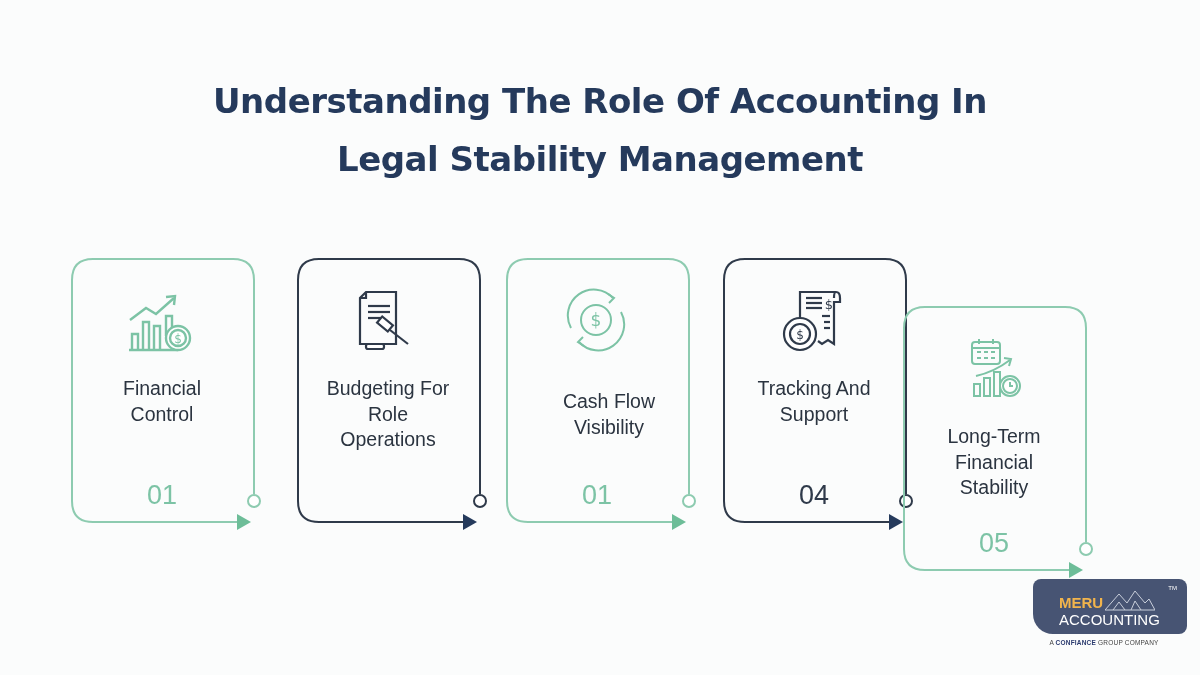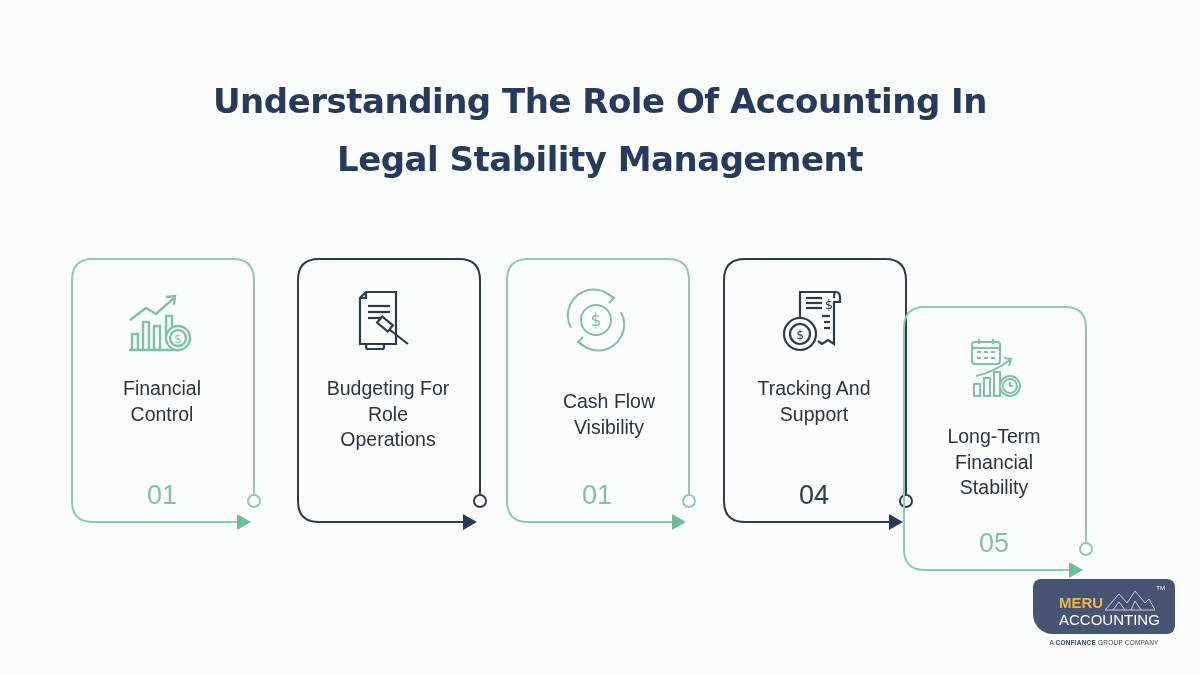--- a/index.html
+++ b/index.html
@@ -3,21 +3,21 @@
 <meta charset="utf-8">
 <style>
   * { box-sizing: border-box; margin: 0; padding: 0; }
   body { width: 1200px; height: 675px; background: #fbfcfc; font-family: "Liberation Sans", sans-serif; position: relative; overflow: hidden; }
   .title { position: absolute; top: 72px; left: 0; width: 1200px; text-align: center; color: #253a5c; font-weight: 700; font-size: 34px; line-height: 58px; font-family: "DejaVu Sans", sans-serif; letter-spacing: -0.5px; }
   .card { position: absolute; top: 258px; width: 190px; height: 274px; }
   .card svg.frame { position: absolute; left: 0; top: 0; width: 190px; height: 274px; overflow: visible; }
   .card .icon { position: absolute; left: 55px; top: 30px; width: 70px; height: 64px; }
   .card .label { position: absolute; left: 0; width: 182px; text-align: center; font-size: 19.5px; line-height: 25.5px; color: #2b3440; }
   .card .num { position: absolute; top: 222px; left: 0; width: 182px; text-align: center; font-size: 27px; }
-  .logo { position: absolute; left: 1033px; top: 579px; width: 142px; height: 55px; background: #475473; border-radius: 8px 8px 8px 20px; }
+  .logo { position: absolute; left: 1033px; top: 579px; width: 154px; height: 55px; background: #475473; border-radius: 8px 8px 8px 20px; }
   .logo .meru { position: absolute; left: 26px; top: 15px; color: #f1b44c; font-weight: 700; font-size: 15px; }
   .logo .acc { position: absolute; left: 26px; top: 32px; color: #ffffff; font-size: 15px; }
   .logo .tm { position: absolute; right: 10px; top: 6px; color: #ffffff; font-size: 6px; }
   .tagline { position: absolute; left: 1033px; top: 639px; width: 142px; text-align: center; font-size: 6.5px; color: #444; letter-spacing: 0.2px; }
   .tagline b { color: #2a3a6e; }
 </style>
 </head>
 <body>
 
 <div class="title">

